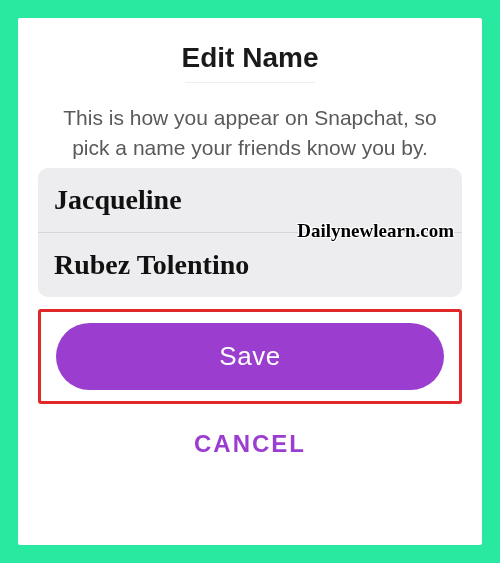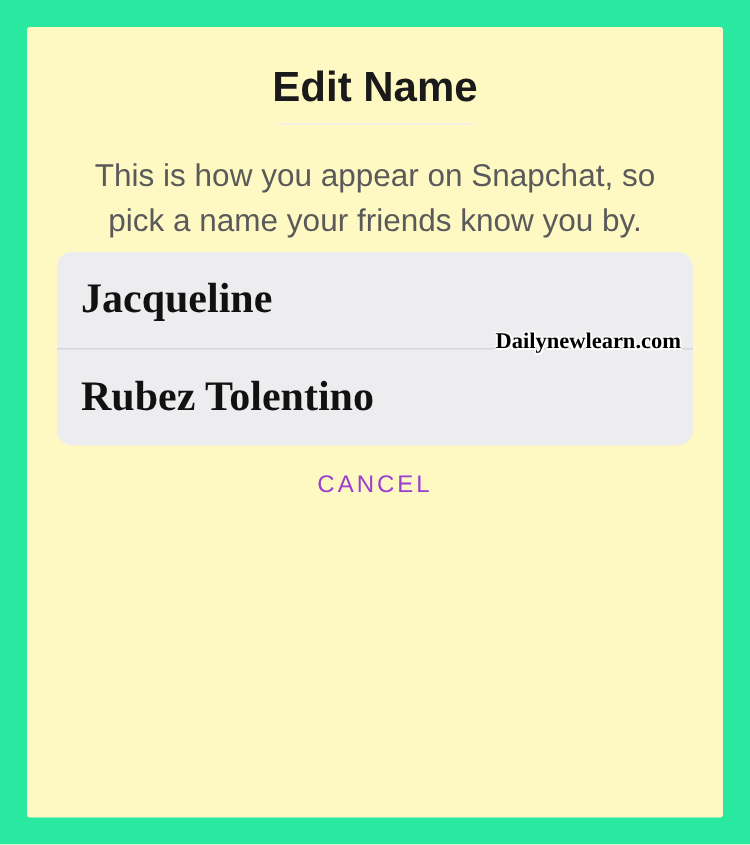--- a/index.html
+++ b/index.html
@@ -16,21 +16,21 @@
     }
     .outer-frame {
       width: 500px;
       height: 563px;
       background: #29e8a0;
       padding: 18px;
     }
     .inner-card {
       width: 100%;
       height: 100%;
-      background: #fef9c3;
+      background: #ffffff;
       border-radius: 2px;
       display: flex;
       flex-direction: column;
       align-items: center;
       padding: 24px 20px 16px 20px;
       position: relative;
     }
     .page-title {
       font-size: 28px;
       font-weight: 700;
@@ -49,21 +49,21 @@
       text-align: center;
       line-height: 1.45;
       margin-bottom: 4px;
       padding: 0 18px;
     }
     .watermark {
       position: absolute;
       right: 28px;
       top: 202px;
       font-family: Georgia, "Times New Roman", serif;
-      font-size: 15px;
+      font-size: 19px;
       font-weight: 700;
       color: #000;
       text-shadow: -1px -1px 0 #fff, 1px -1px 0 #fff, -1px 1px 0 #fff, 1px 1px 0 #fff;
       z-index: 5;
     }
     .form-group {
       width: 100%;
       background: #ededf0;
       border-radius: 10px;
       overflow: hidden;
@@ -101,22 +101,22 @@
       border: none;
       border-radius: 36px;
       padding: 18px 0;
       cursor: pointer;
       letter-spacing: 0.5px;
     }
     .cancel-button {
       background: none;
       border: none;
       color: #9b3ecf;
-      font-size: 16px;
-      font-weight: 400;
+      font-size: 24px;
+      font-weight: 700;
       letter-spacing: 2px;
       cursor: pointer;
       padding: 6px 0;
     }
   </style>
 </head>
 <body>
 
 <div class="outer-frame">
   <div class="inner-card">
@@ -127,17 +127,20 @@
     <p class="description">This is how you appear on Snapchat, so pick a name your friends know you by.</p>
 
     <div class="watermark">Dailynewlearn.com</div>
 
     <div class="form-group">
       <input type="text" class="text-input" value="Jacqueline" style="">
       <div class="input-divider"></div>
       <input type="text" class="text-input" value="Rubez Tolentino" style="">
     </div>
 
+    <div class="save-highlight">
+      <button class="save-button">Save</button>
+    </div>
 
     <button class="cancel-button">CANCEL</button>
 
   </div>
 </div>
 
 </body></html>

